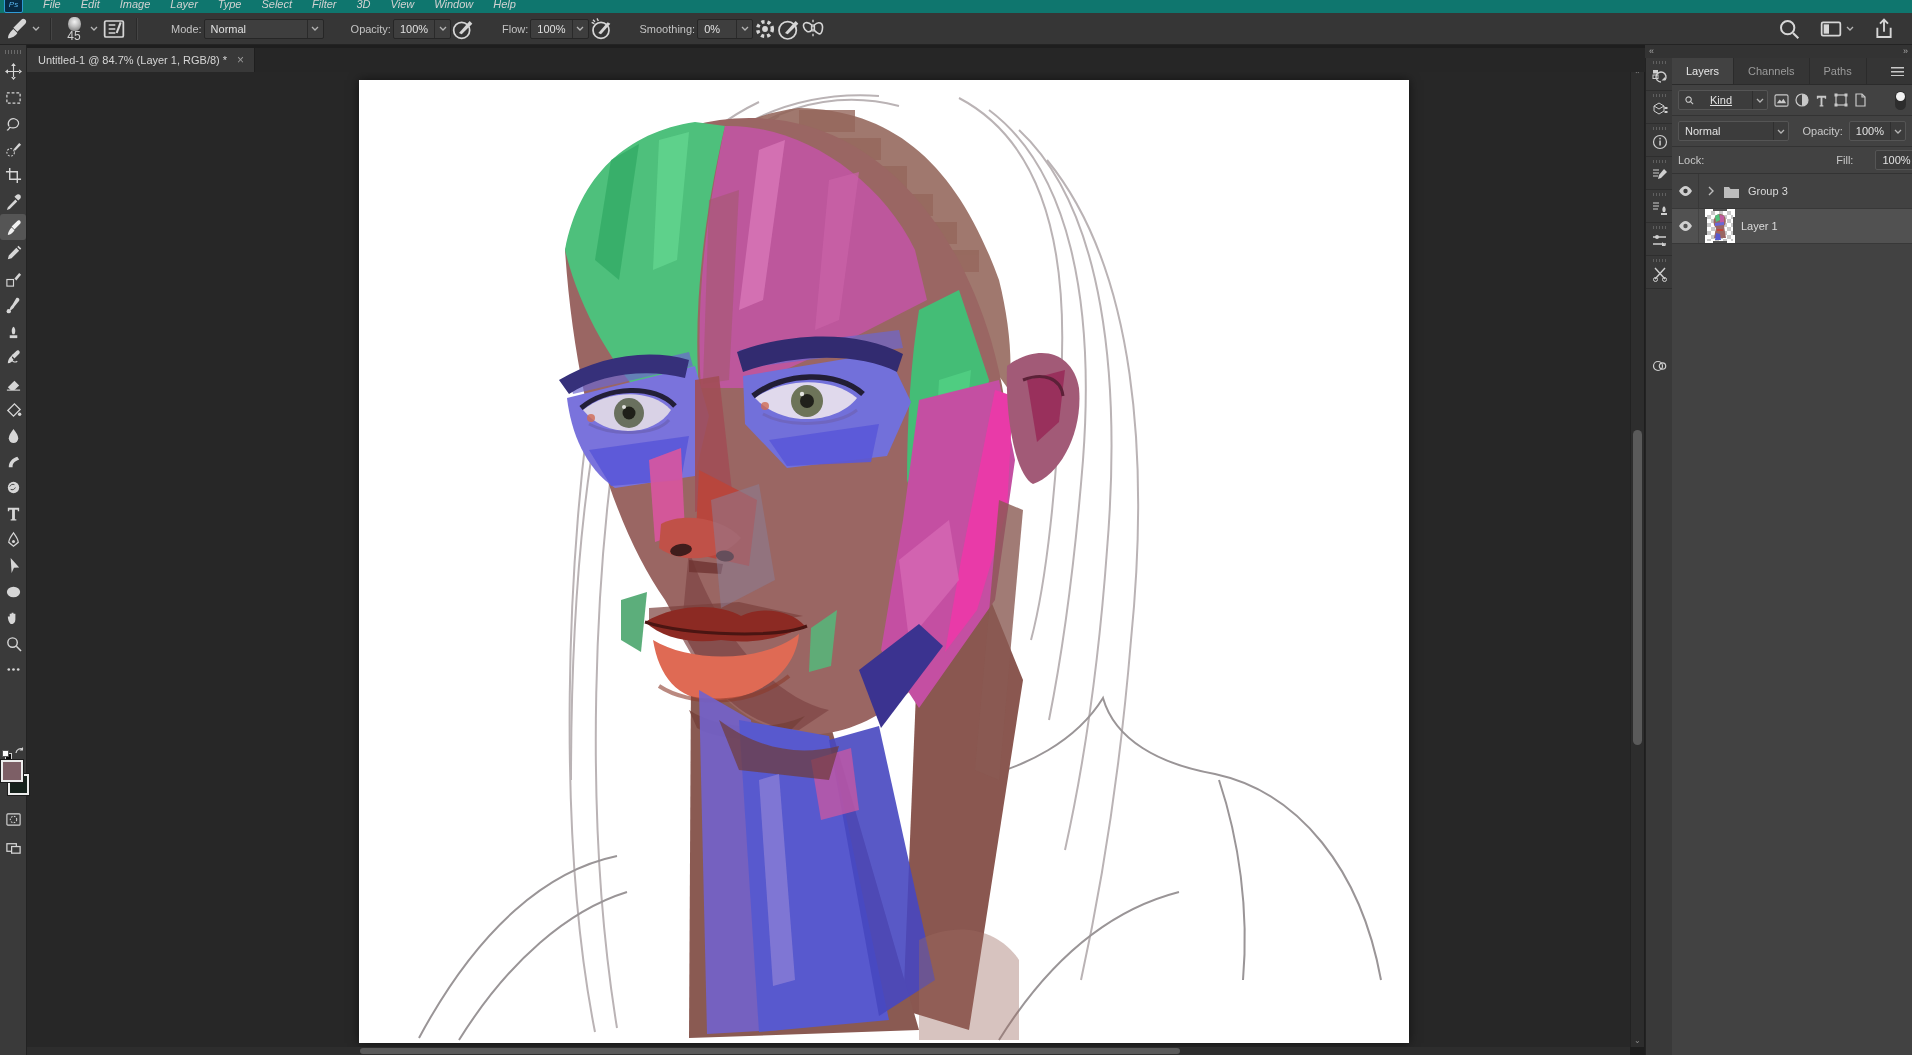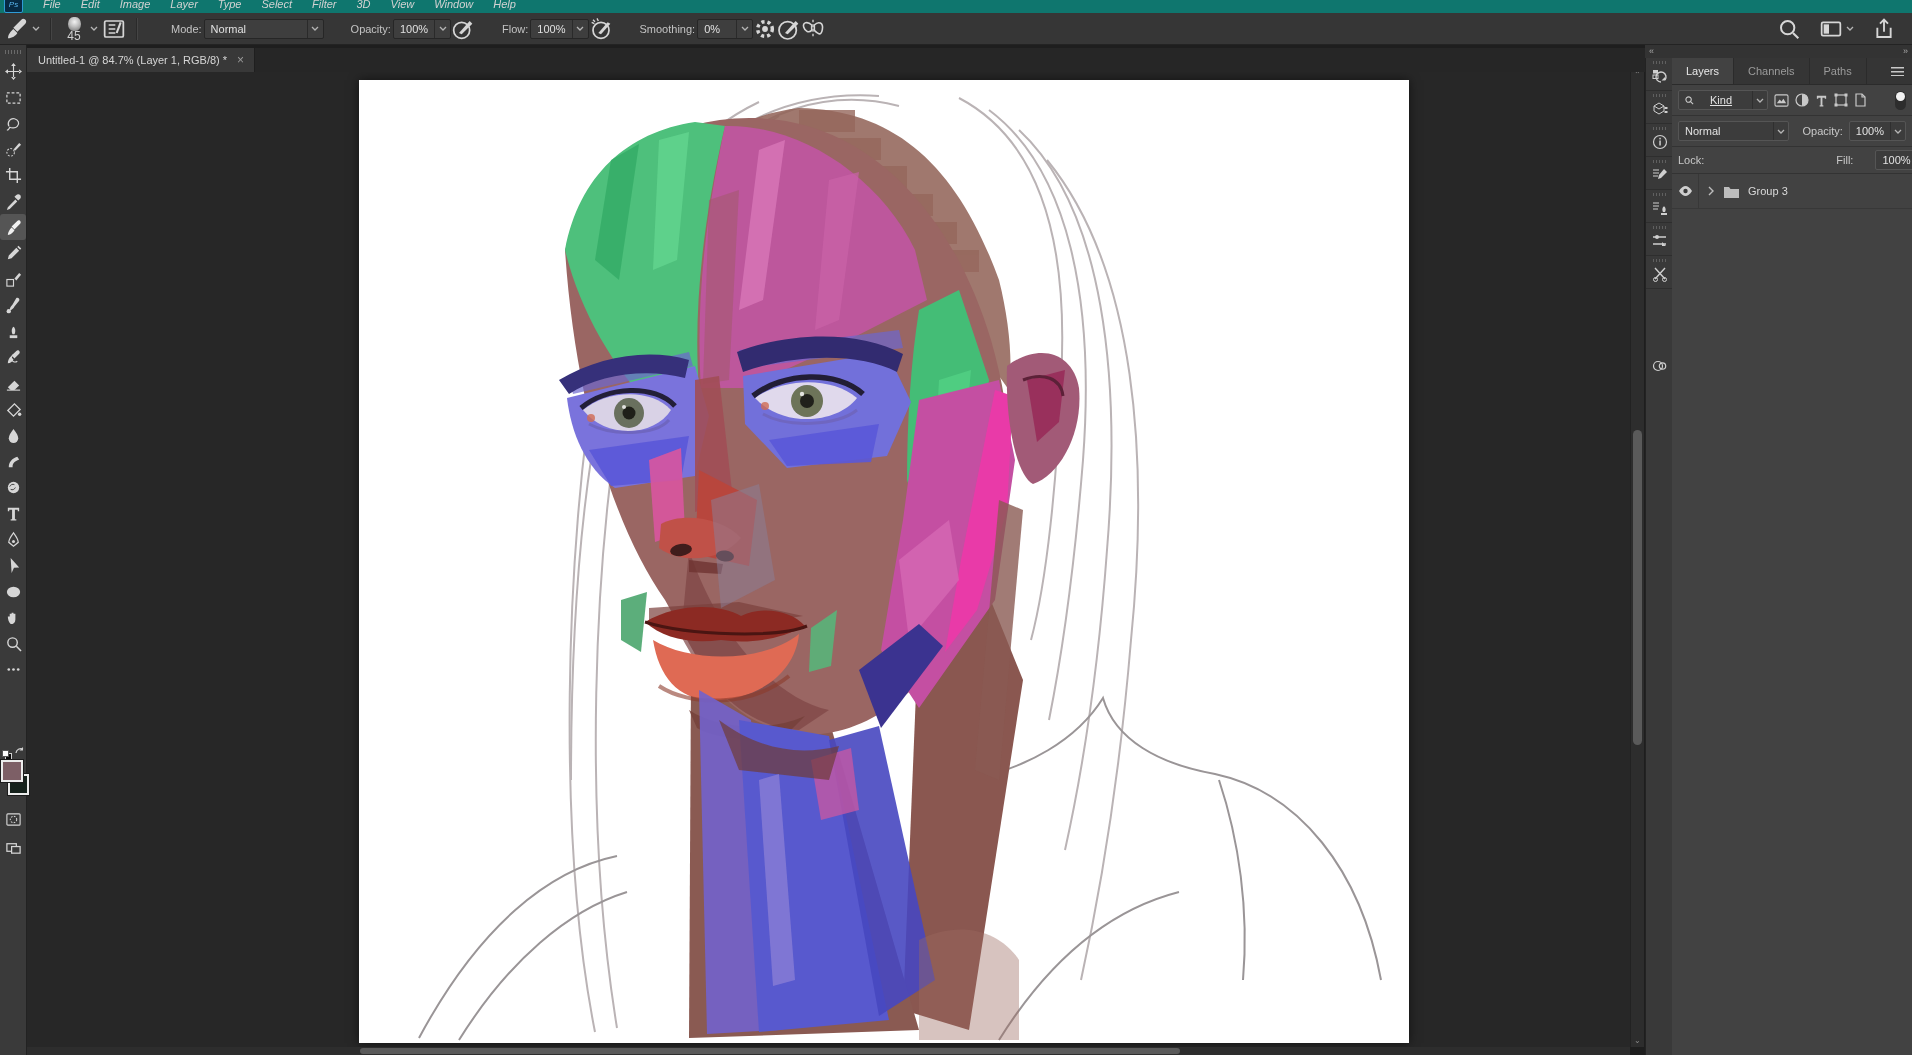--- a/index.html
+++ b/index.html
@@ -737,16 +737,39 @@
       </div>
       <svg width="8" height="10" viewBox="0 0 8 10">
           <path d="M2 1l4 4-4 4" stroke="#bdbdbd" fill="none" stroke-width="1.4"></path>
         </svg>
       <svg width="17" height="13" viewBox="0 0 17 13">
           <path d="M1 2h5l1.5 2H16v9H1z" fill="#bdbdbd"></path>
         </svg>
       <span class="layer-name">Group 3</span>
     </div>
 
+    <div class="layer-row selected">
+      <div class="eye-box" style="border-right-color:#444;">
+        <svg width="15" height="10" viewBox="0 0 15 10">
+            <path d="M1 5C3 1.5 5.5 0 7.5 0S12 1.5 14 5c-2 3.5-4.5 5-6.5 5S3 8.5 1 5z" fill="#cfcfcf"></path>
+            <circle cx="7.5" cy="5" r="2.2" fill="#515151"></circle>
+          </svg>
+      </div>
+      <div class="thumb checker">
+        <svg width="26" height="30" viewBox="0 0 26 30">
+          <path d="M8 6c2-4 8-4 10 0 1.5 3 1 7-1 9l2 12H7l2-10C6 14 6 9 8 6z" fill="#9a6663"></path>
+          <path d="M8 5l4-2 1 6-4 2z" fill="#4ec07c"></path>
+            <path d="M13 4l4 1 0 6-4 1z" fill="#c05aa0"></path>
+          <path d="M8 12l9-1 0 3-9 1z" fill="#6b67d6"></path>
+            <path d="M10 18l6 0 0 2-6 0z" fill="#c0473c"></path>
+          <path d="M9 22l4 1 1 6H8z" fill="#5859ce"></path>
+        </svg>
+        <span class="cb tl"></span>
+          <span class="cb tr"></span>
+          <span class="cb bl"></span>
+          <span class="cb br"></span>
+      </div>
+      <span class="layer-name">Layer 1</span>
+    </div>
 
 
   </div>
 </div>
 
 </body></html>

